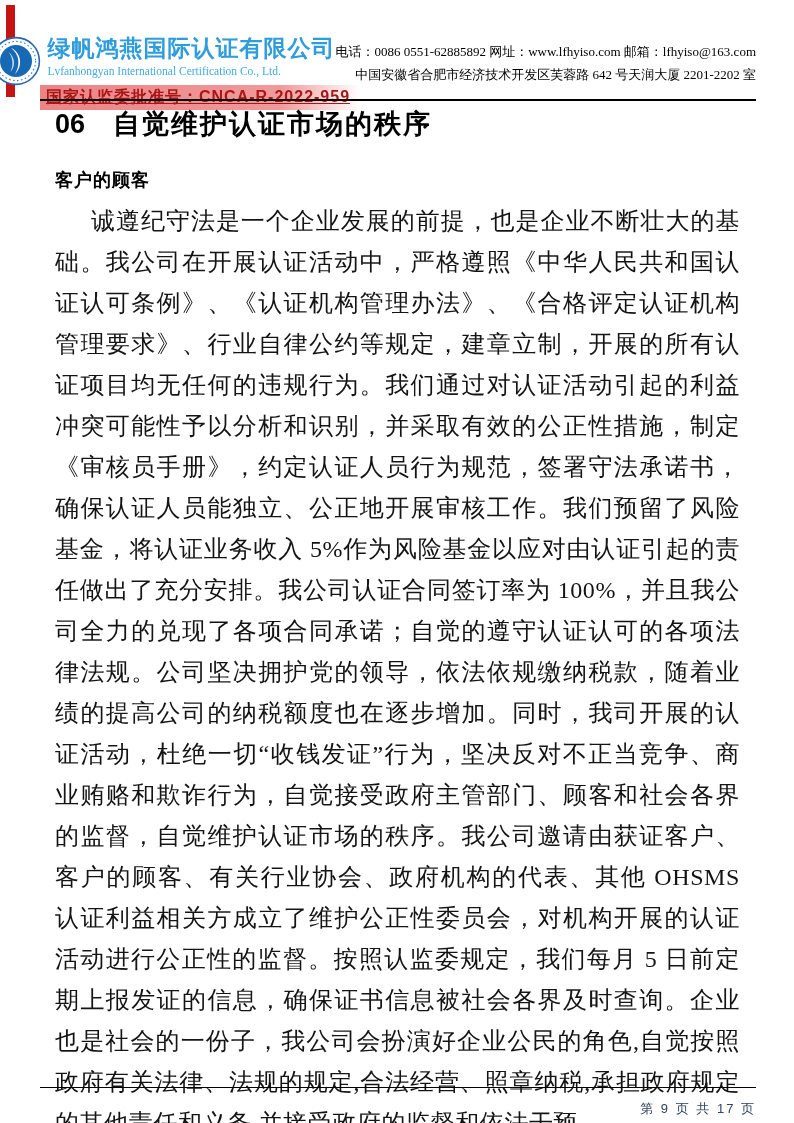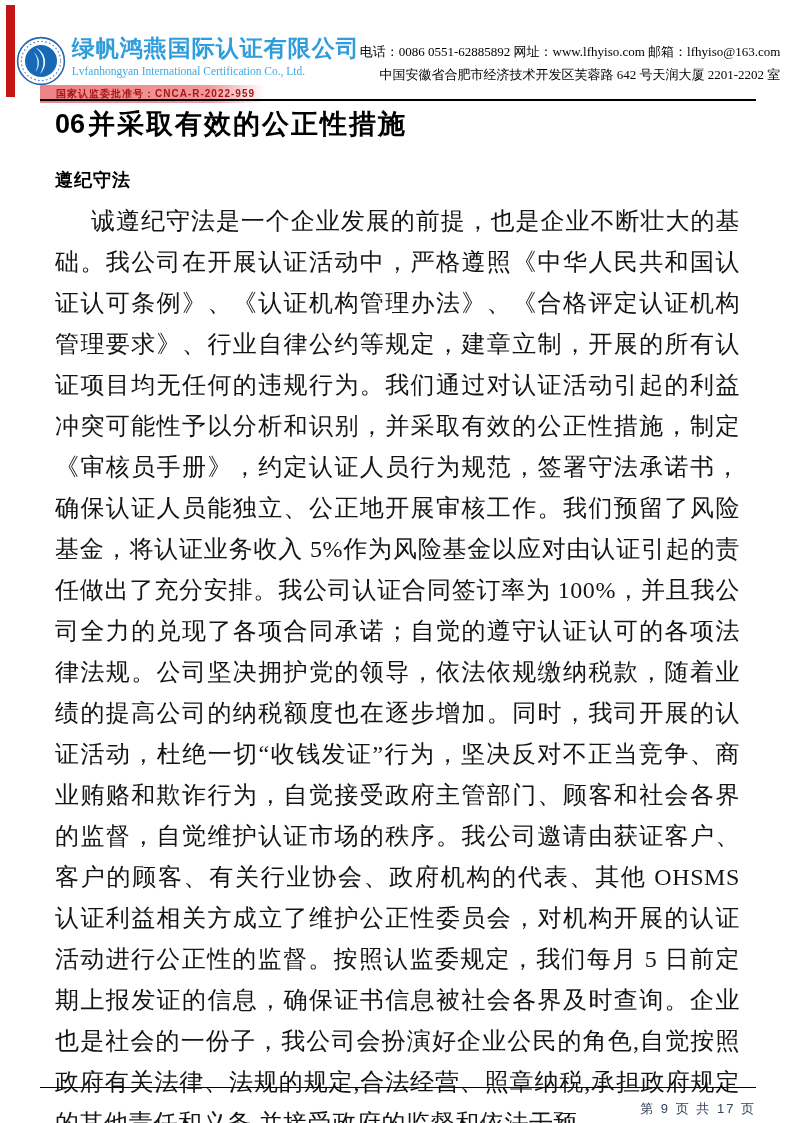--- a/index.html
+++ b/index.html
@@ -12,58 +12,58 @@
     color:#111111;
   }
   
   .edge-bar{
     position:absolute;left:6px;top:5px;width:9px;height:92px;
     background:#c41414;
   }
   
   .header{
     position:absolute;left:40px;right:38px;top:28px;height:70px;
-    display:flex;justify-content:center;align-items:flex-start;
+    display:flex;justify-content:flex-end;align-items:flex-start;
   }
   .brand{display:flex;align-items:flex-start;}
   .logo{width:50px;height:50px;margin-top:8px;flex:0 0 auto;}
   .brand-text{margin-left:6px;display:flex;flex-direction:column;}
   .brand-cn{
     font-family:"Liberation Sans","DejaVu Sans",sans-serif;
     font-size:23px;font-weight:700;color:#2f9ddc;letter-spacing:1px;
     line-height:28px;margin-top:6px;white-space:nowrap;
   }
   .brand-en{
     font-family:Liberation Serif, serif;
     font-size:11.5px;color:#43aadf;line-height:15px;margin-top:2px;white-space:nowrap;
   }
   .approval{
     position:absolute;left:0px;top:57px;
     font-family:"Liberation Sans","DejaVu Sans",sans-serif;
-    font-size:10px;font-weight:700;letter-spacing:1px;
+    font-size:16px;font-weight:700;letter-spacing:1px;
     color:#a81616;
     background:linear-gradient(90deg,#ec8486 0%,#f0999b 75%,rgba(240,153,155,0) 100%);
-    padding:2px 10px 2px 16px;white-space:nowrap;
+    padding:2px 10px 2px 6px;white-space:nowrap;text-decoration:underline;
   }
   .contact{
     text-align:right;font-size:13px;line-height:23px;color:#000;
     margin-top:12px;white-space:nowrap;
   }
   .header-rule{
     position:absolute;left:40px;right:38px;top:99px;
     border-bottom:2.5px solid #000000;
   }
   
   .content{position:absolute;left:55px;right:54px;top:106px;}
   .doc-title{
     font-family:"Liberation Sans","DejaVu Sans",sans-serif;
     font-size:27px;font-weight:800;color:#000;letter-spacing:2px;
     line-height:36px;
   }
-  .doc-title .num{margin-right:3px;letter-spacing:0;}
+  .doc-title .num{margin-right:28px;letter-spacing:0;}
   .section-heading{
     font-family:"Liberation Sans","DejaVu Sans",sans-serif;
     font-size:18px;font-weight:800;color:#000;letter-spacing:1px;
     margin-top:26px;margin-bottom:0;line-height:24px;
   }
   .section-heading.second{margin-top:64px;}
   .para{
     font-size:24px;line-height:41px;letter-spacing:0.6px;
     text-align:justify;text-justify:inter-ideograph;
     text-indent:36px;color:#141414;
@@ -106,24 +106,24 @@
     <div class="contact">
       <div>电话：0086 0551-62885892 网址：www.lfhyiso.com 邮箱：lfhyiso@163.com</div>
       <div>中国安徽省合肥市经济技术开发区芙蓉路 642 号天润大厦 2201-2202 室</div>
     </div>
   </div>
 
   <div class="header-rule"></div>
 
   <div class="content">
     <div class="doc-title">
-      <span class="num">06</span><span>并采取有效的公正性措施</span>
+      <span class="num">06</span><span>自觉维护认证市场的秩序</span>
     </div>
 
-    <div class="section-heading">遵纪守法</div>
+    <div class="section-heading">客户的顾客</div>
     <div class="para">诚遵纪守法是一个企业发展的前提，也是企业不断壮大的基础。我公司在开展认证活动中，严格遵照《中华人民共和国认证认可条例》、《认证机构管理办法》、《合格评定认证机构管理要求》、行业自律公约等规定，建章立制，开展的所有认证项目均无任何的违规行为。我们通过对认证活动引起的利益冲突可能性予以分析和识别，并采取有效的公正性措施，制定《审核员手册》，约定认证人员行为规范，签署守法承诺书，确保认证人员能独立、公正地开展审核工作。我们预留了风险基金，将认证业务收入 5%作为风险基金以应对由认证引起的责任做出了充分安排。我公司认证合同签订率为 100%，并且我公司全力的兑现了各项合同承诺；自觉的遵守认证认可的各项法律法规。公司坚决拥护党的领导，依法依规缴纳税款，随着业绩的提高公司的纳税额度也在逐步增加。同时，我司开展的认证活动，杜绝一切“收钱发证”行为，坚决反对不正当竞争、商业贿赂和欺诈行为，自觉接受政府主管部门、顾客和社会各界的监督，自觉维护认证市场的秩序。我公司邀请由获证客户、客户的顾客、有关行业协会、政府机构的代表、其他 OHSMS 认证利益相关方成立了维护公正性委员会，对机构开展的认证活动进行公正性的监督。按照认监委规定，我们每月 5 日前定期上报发证的信息，确保证书信息被社会各界及时查询。企业也是社会的一份子，我公司会扮演好企业公民的角色,自觉按照政府有关法律、法规的规定,合法经营、照章纳税,承担政府规定的其他责任和义务,并接受政府的监督和依法干预。</div>
 
     <div class="section-heading second">规范运作</div>
   </div>
 
   <div class="footer">
     <span>第 9 页 共 17 页</span>
   </div>
 
 </div>

